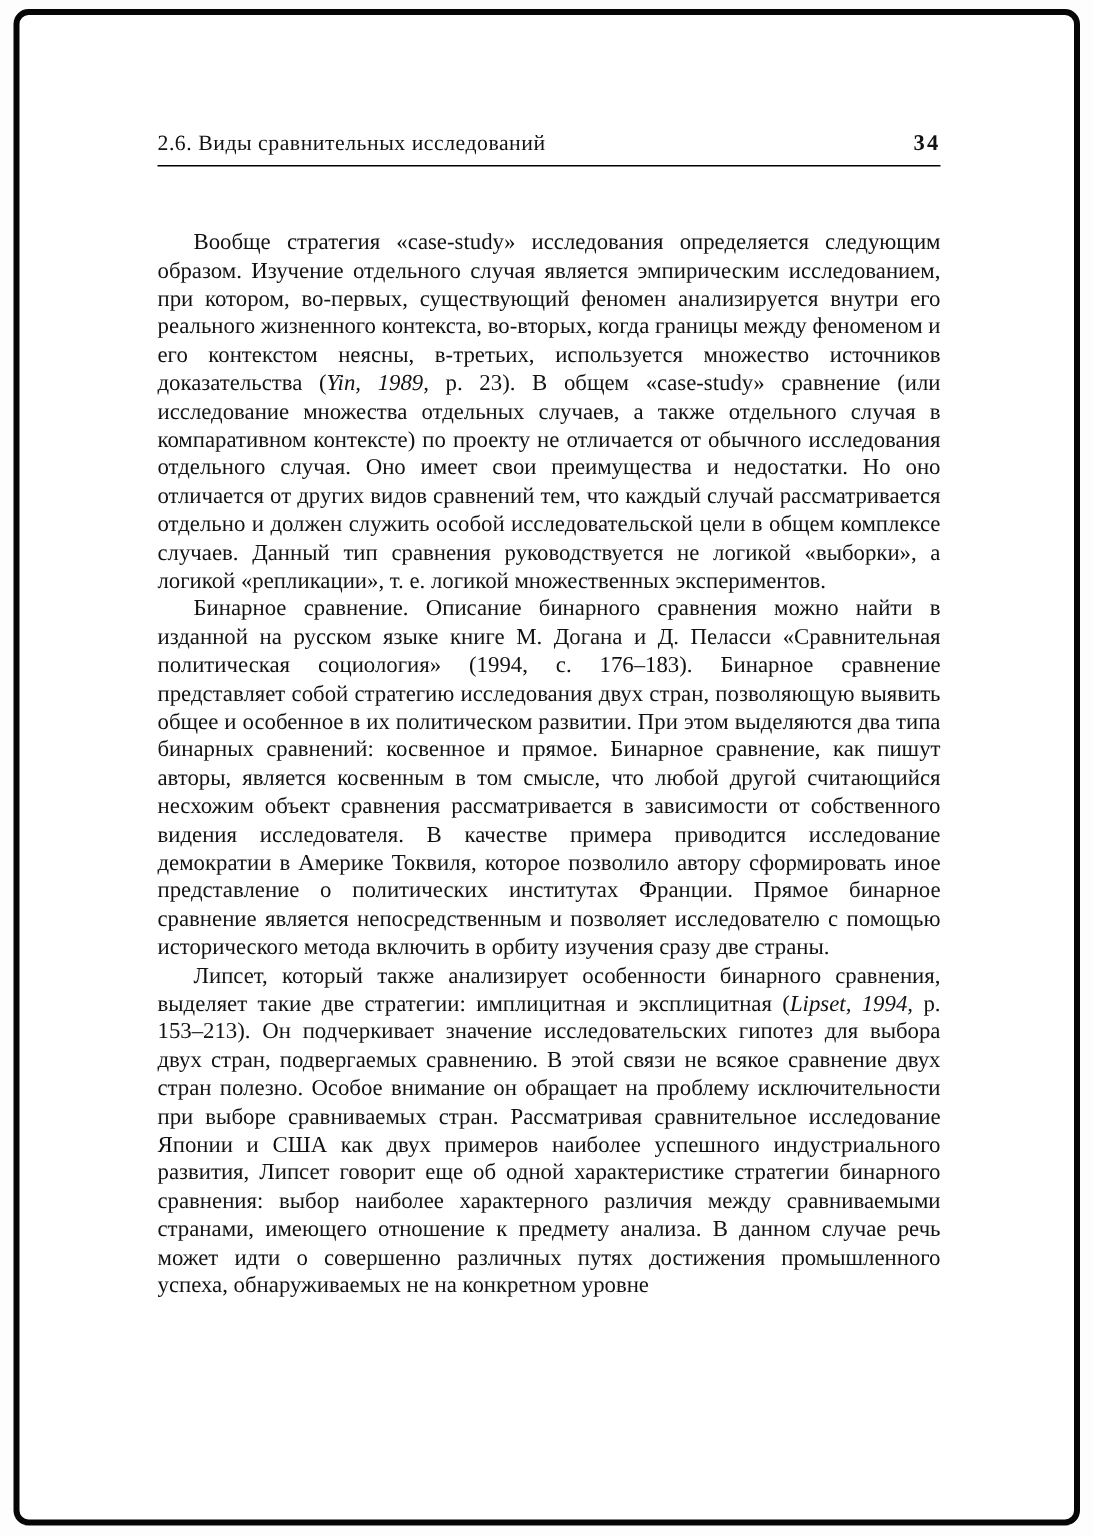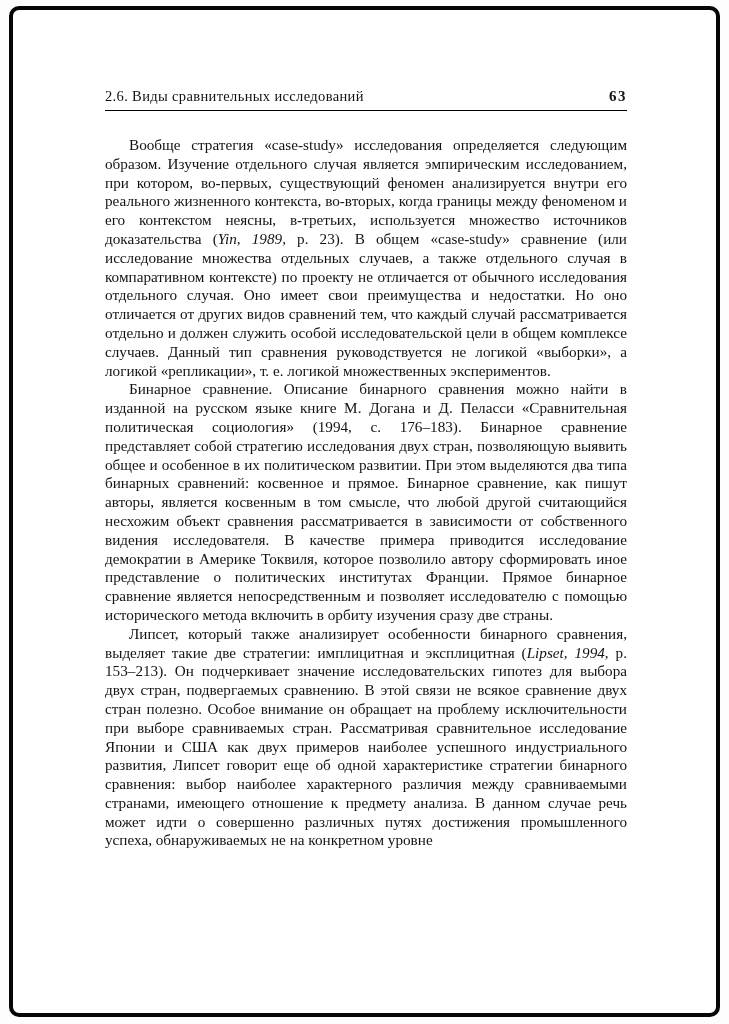--- a/index.html
+++ b/index.html
@@ -46,21 +46,21 @@
     font-weight: bold;
     font-size: 15px;
     letter-spacing: 1.5px;
   }
   .header-rule {
     border: none;
     border-top: 1.4px solid #000000;
     margin: 5px 0 0 0;
   }
   .body-text {
-    margin-top: 25px;
+    margin-top: 42px;
     font-size: 15.2px;
     line-height: 18.8px;
     text-align: justify;
     hyphens: auto;
     -webkit-hyphens: auto;
   }
   .body-text p {
     margin: 0;
     text-indent: 24px;
   }
@@ -68,21 +68,21 @@
   .seg-bold   { font-weight: normal; }
 </style>
 </head>
 <body>
 
 <div class="scan-frame"></div>
 
 <div class="content">
   <div class="page-header">
     <span class="running-head">2.6. Виды сравнительных исследований</span>
-    <span class="page-number">63</span>
+    <span class="page-number">34</span>
   </div>
   <hr class="header-rule">
   <div class="body-text" id="body-text">
       <p><span>Вообще стратегия «case-study» исследования определяется следующим образом. Изучение отдельного случая является эмпирическим исследованием, при котором, во-первых, существующий феномен анализируется внутри его реального жизненного контекста, во-вторых, когда границы между феноменом и его контекстом неясны, в-третьих, используется множество источников доказательства (</span><span class="seg-italic">Yin, 1989,</span><span> p. 23). В общем «case-study» сравнение (или исследование множества отдельных случаев, а также отдельного случая в компаративном контексте) по проекту не отличается от обычного исследования отдельного случая. Оно имеет свои преимущества и недостатки. Но оно отличается от других видов сравнений тем, что каждый случай рассматривается отдельно и должен служить особой исследовательской цели в общем комплексе случаев. Данный тип сравнения руководствуется не логикой «выборки», а логикой «репликации», т. е. логикой множественных экспериментов.</span></p>
       <p><span class="seg-bold">Бинарное сравнение.</span><span> Описание бинарного сравнения можно найти в изданной на русском языке книге М. Догана и Д. Пеласси «Сравнительная политическая социология» (1994, с. 176–183). Бинарное сравнение представляет собой стратегию исследования двух стран, позволяющую выявить общее и особенное в их политическом развитии. При этом выделяются два типа бинарных сравнений: косвенное и прямое. Бинарное сравнение, как пишут авторы, является косвенным в том смысле, что любой другой считающийся несхожим объект сравнения рассматривается в зависимости от собственного видения исследователя. В качестве примера приводится исследование демократии в Америке Токвиля, которое позволило автору сформировать иное представление о политических институтах Франции. Прямое бинарное сравнение является непосредственным и позволяет исследователю с помощью исторического метода включить в орбиту изучения сразу две страны.</span></p>
       <p><span>Липсет, который также анализирует особенности бинарного сравнения, выделяет такие две стратегии: имплицитная и эксплицитная (</span><span class="seg-italic">Lipset, 1994,</span><span> p. 153–213). Он подчеркивает значение исследовательских гипотез для выбора двух стран, подвергаемых сравнению. В этой связи не всякое сравнение двух стран полезно. Особое внимание он обращает на проблему исключительности при выборе сравниваемых стран. Рассматривая сравнительное исследование Японии и США как двух примеров наиболее успешного индустриального развития, Липсет говорит еще об одной характеристике стратегии бинарного сравнения: выбор наиболее характерного различия между сравниваемыми странами, имеющего отношение к предмету анализа. В данном случае речь может идти о совершенно различных путях достижения промышленного успеха, обнаруживаемых не на конкретном уровне</span></p>
     </div>
 </div>
 
 </body></html>

